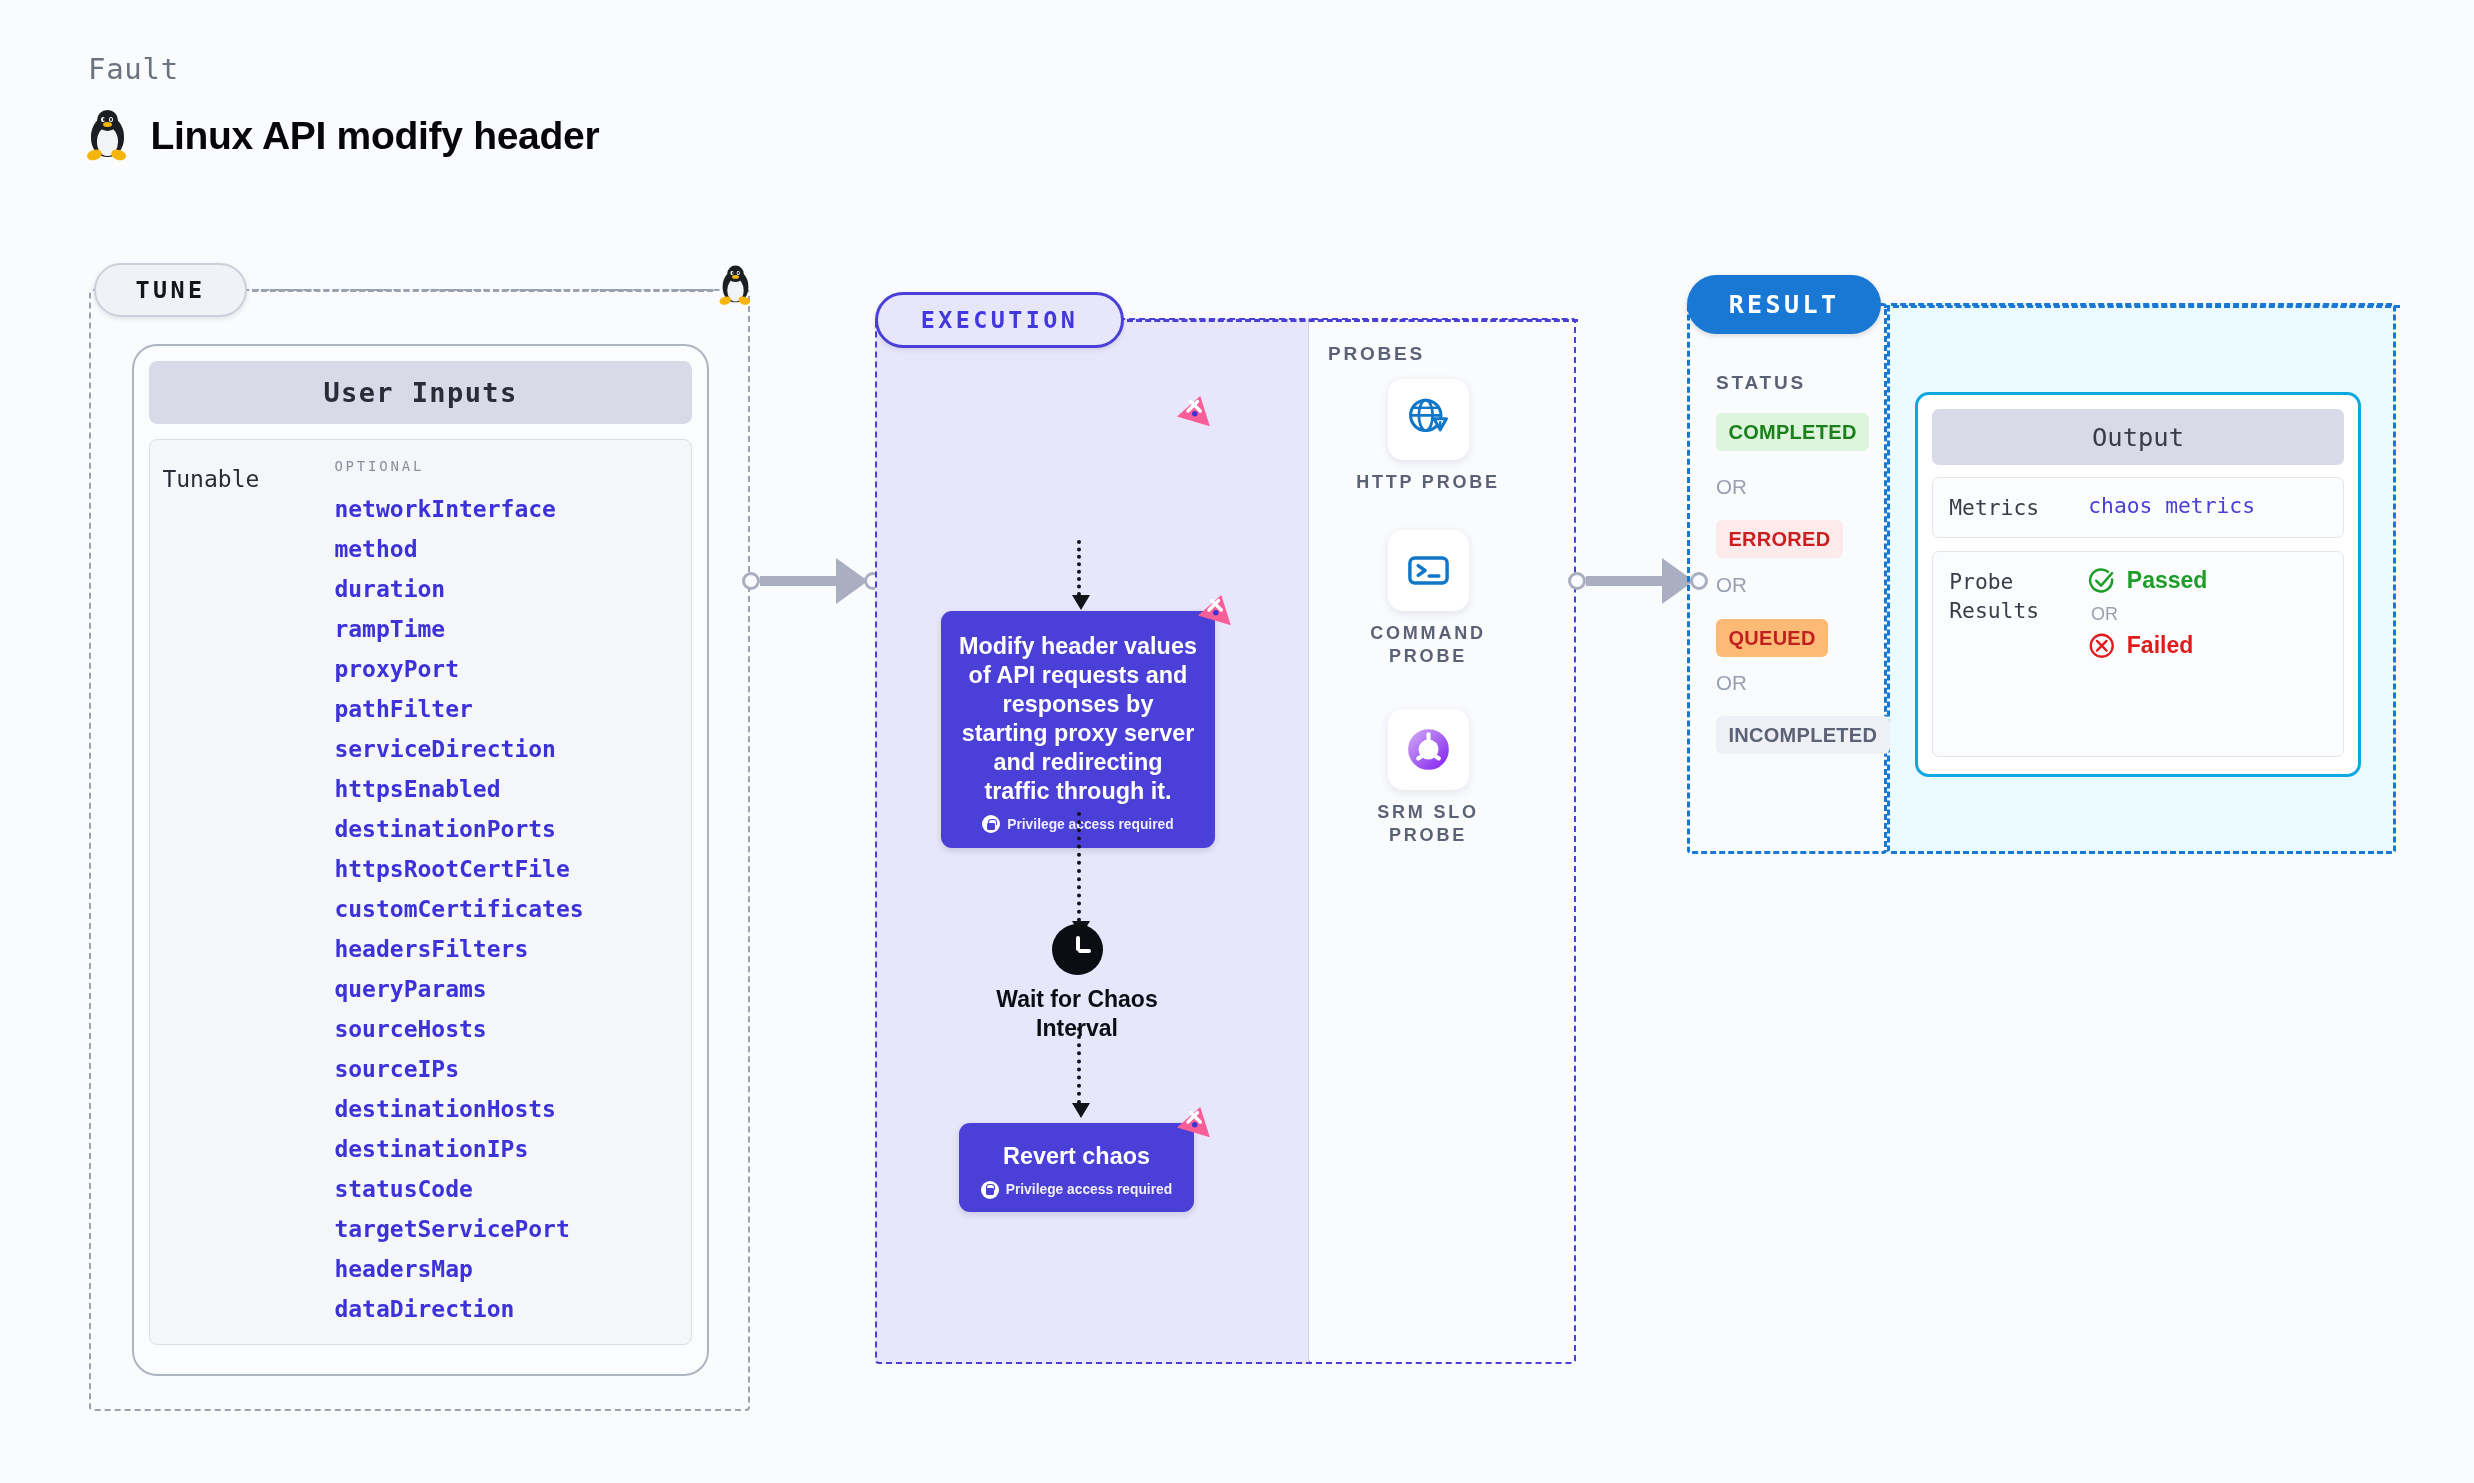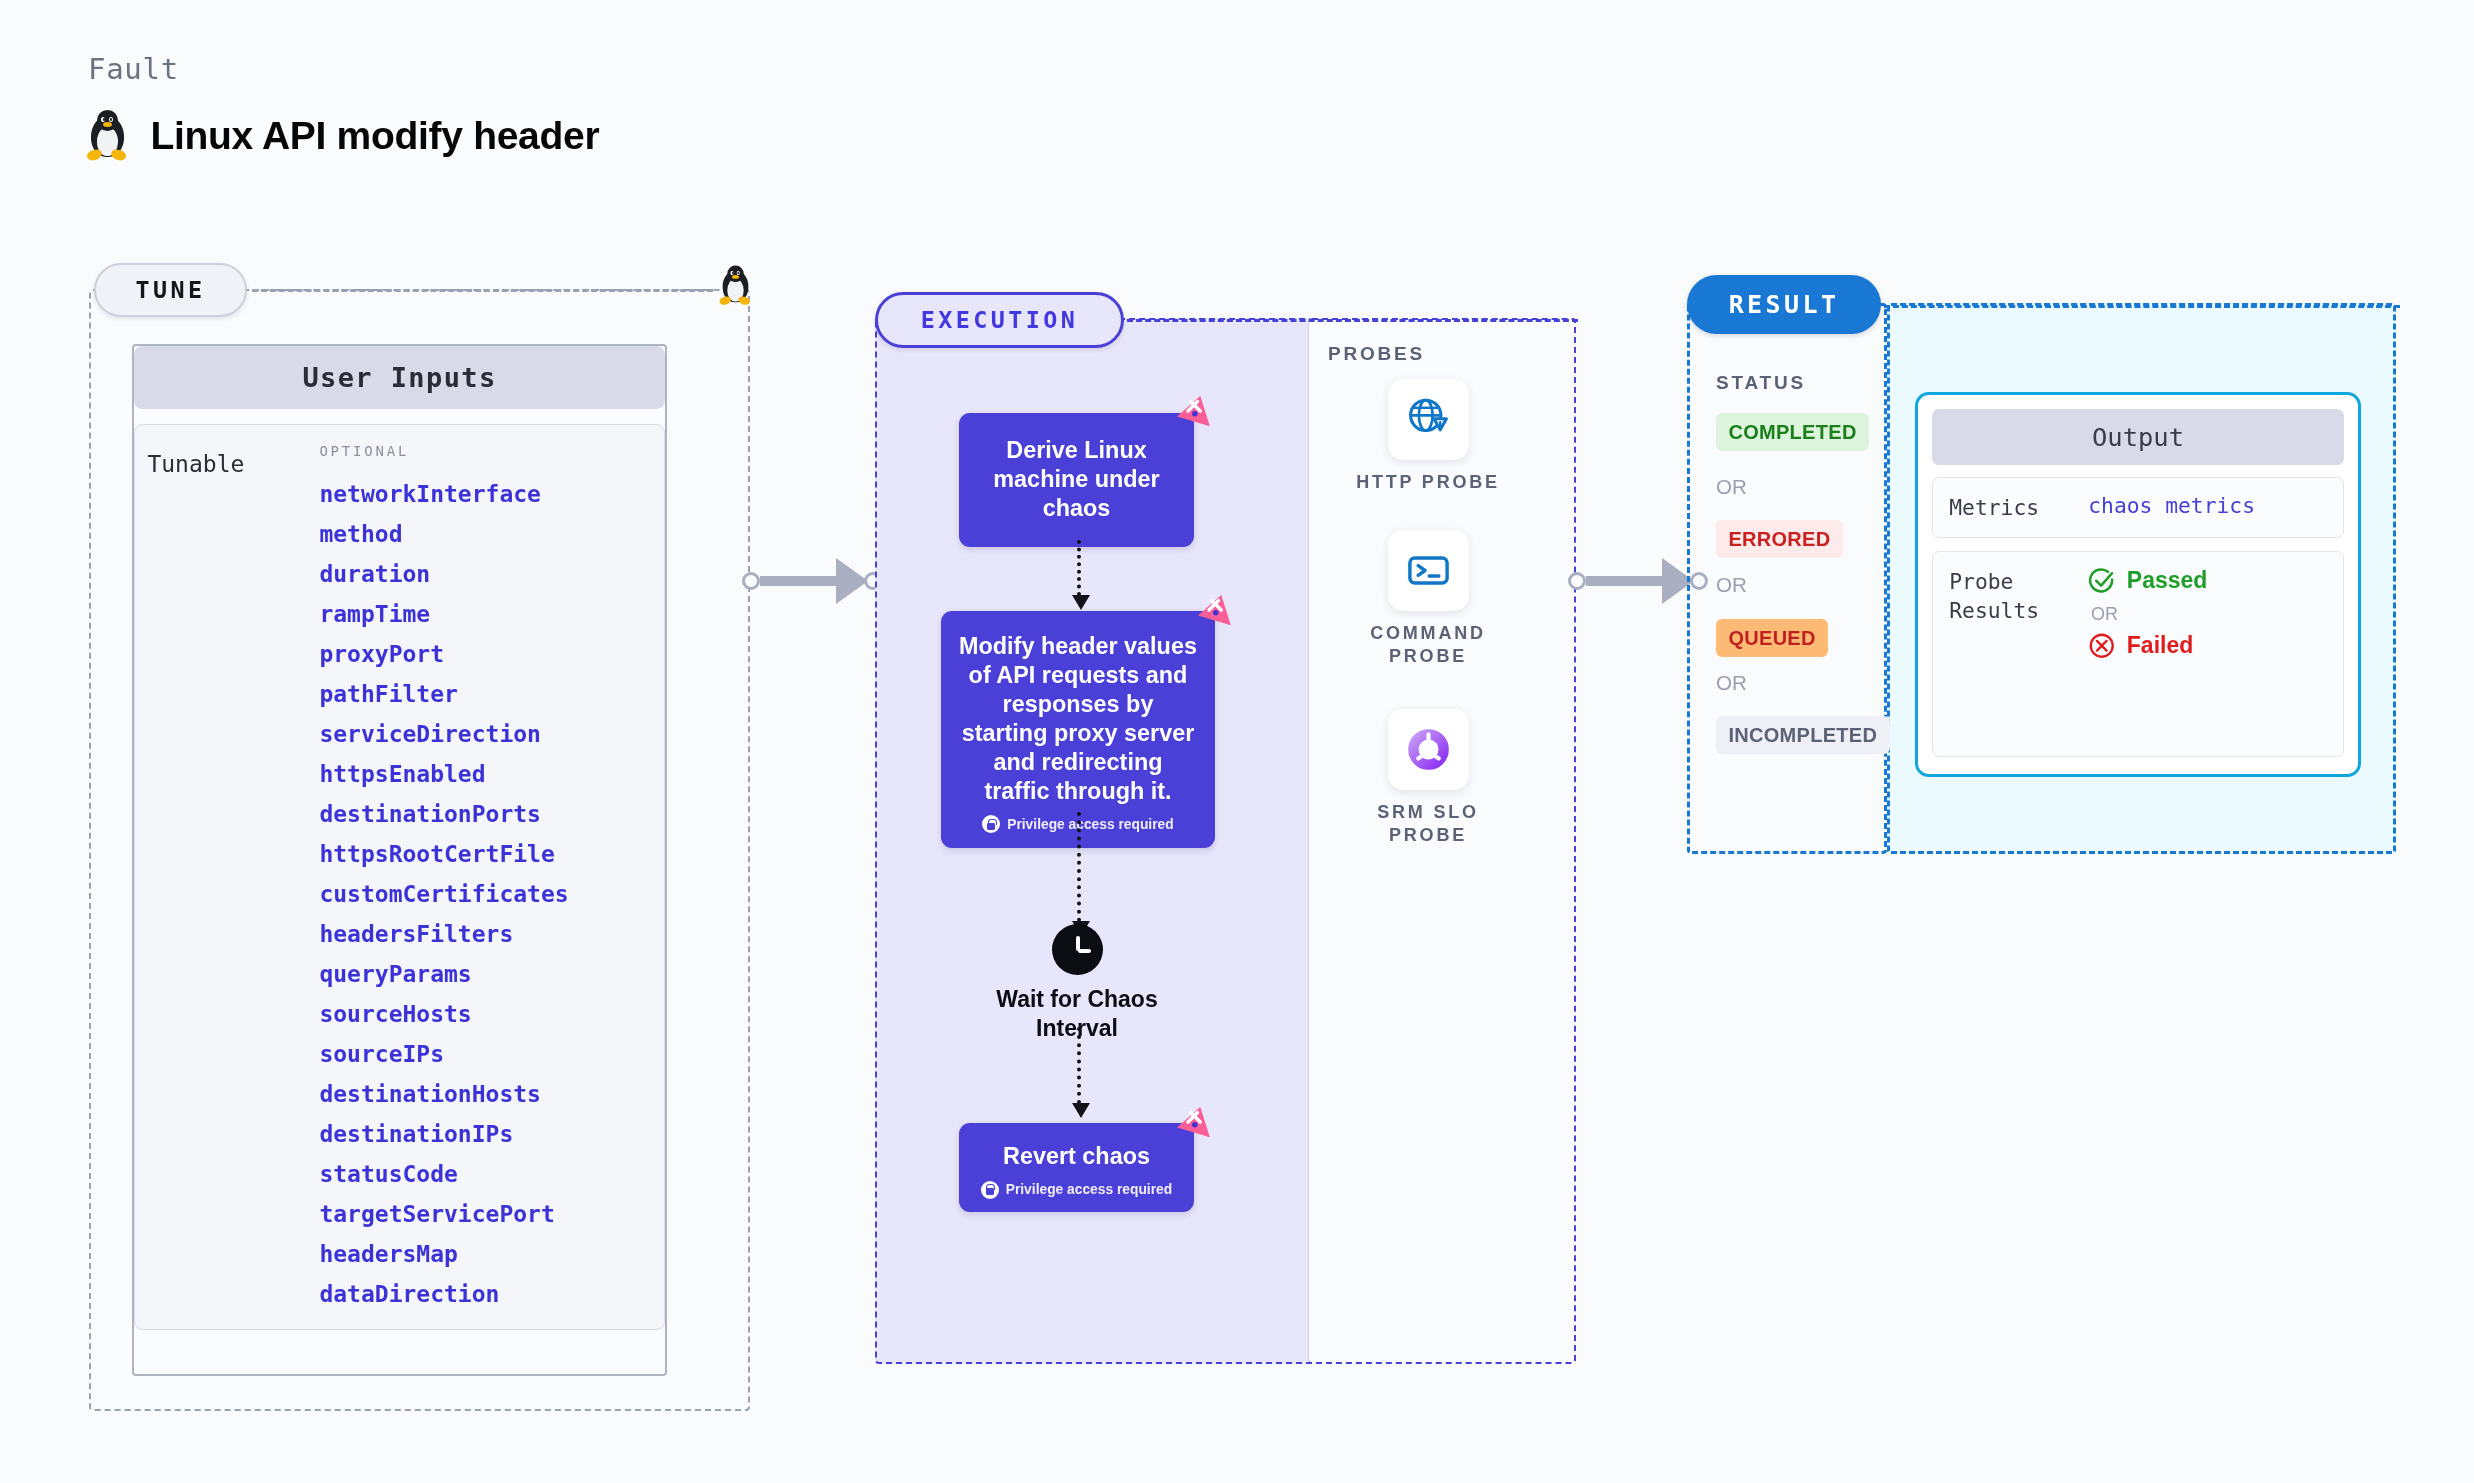--- a/index.html
+++ b/index.html
@@ -68,22 +68,22 @@
   
   .leader { position:absolute; left:252px; top:289px; width:461px; height:0;
             border-top:3.4px dashed #9aa2b1; }
   .leader-exec { position:absolute; left:1127px; top:319px; width:451px; height:0;
             border-top:3.4px dashed #4a3fd6; }
   .leader-result { position:absolute; left:1884px; top:305px; width:516px; height:0;
             border-top:3.4px dashed #1878d4; }
   .tux-anchor { position:absolute; left:716px; top:260px; }
 
   
-  .ui-card { position:absolute; left:132px; top:344px; width:535px; height:1032px;
-             background:#fbfcfe; border:2.8px solid #aeb4c0; border-radius:4px; }
+  .ui-card { position:absolute; left:132px; top:344px; width:577px; height:1032px;
+             background:#fbfcfe; border:2.8px solid #aeb4c0; border-radius:25px; padding:15px; }
   .ui-title { height:63px; background:#d8dae8; border-radius:8.3px;
               display:flex; align-items:center; justify-content:center;
               font-family:"DejaVu Sans Mono", monospace; font-weight:700;
               font-size:27px; color:#2a2c36; letter-spacing:1.4px; }
   .ui-body { margin-top:15px; height:906px; background:#f4f6fa;
              border:1.4px solid #d9dde5; border-radius:8.3px; display:flex; padding:18px 6.9px 6.9px 12.4px; }
   .ui-left { width:172px; font-family:"DejaVu Sans Mono", monospace;
              font-size:23px; color:#2a2c36; padding-top:8.3px; }
   .ui-right { flex:1; }
   .optional-lbl { font-family:"DejaVu Sans Mono", monospace; font-size:14px;
@@ -265,23 +265,20 @@
       <div class="bar"></div>
       <div class="head"></div>
       <div class="dot"></div>
   </div>
 
   <div class="region region-exec"></div>
   <div class="region region-probes"></div>
   <div class="leader-exec"></div>
   <div class="pill pill-exec">EXECUTION</div>
 
-  <div class="node node-1">
-    <div class="txt">Derive Linux machine under chaos</div>
-  </div>
   <div class="flag flag-1">
     <svg viewBox="0 0 58 54">
         <path d="M10 30 L44 0 L58 44 Z" fill="#f95f96"></path>
         <path d="M40 8 L26 22 M30 8 L44 22" stroke="#fff" stroke-width="5" stroke-linecap="round"></path>
         <circle cx="36" cy="26" r="4" fill="#3c32d8"></circle>
       </svg>
   </div>
 
   <div class="varrow va-1"></div>
 

